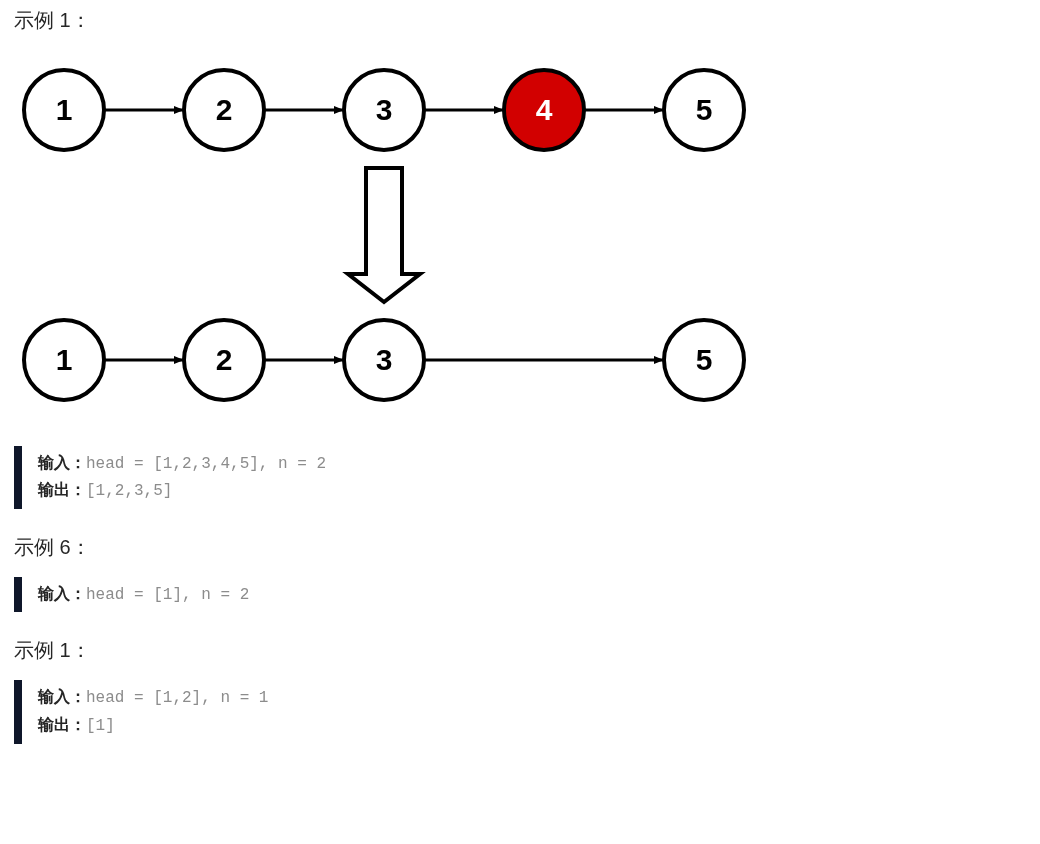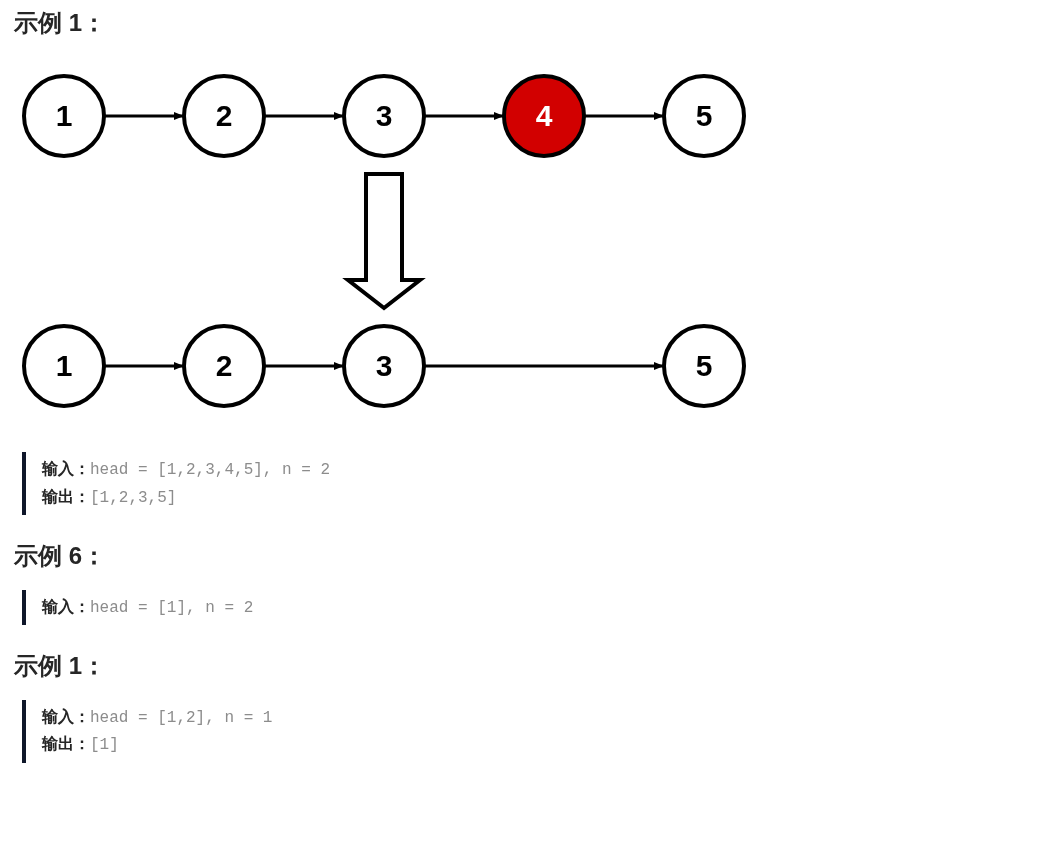--- a/index.html
+++ b/index.html
@@ -1,19 +1,19 @@
 <!DOCTYPE html>
 <html><head>
 <meta charset="utf-8">
 <style>
   html,body{margin:0;padding:0;background:#fff;font-family:-apple-system,"Helvetica Neue",Arial,"PingFang SC","Microsoft YaHei",sans-serif;color:#262626;font-size:16px;line-height:1.6}
   .page{width:1040px;min-height:844px;box-sizing:border-box;padding:4px 14px 40px}
-  .heading{font-weight:700;font-size:24px;margin:0 0 14px}
+  .heading{font-weight:400;font-size:20px;margin:0 0 14px}
   .diagram{margin:6px 0 18px}
-  .code-block{border-left:4px solid #0f172a;padding:4px 0 4px 16px;margin:10px 8px 22px}
+  .code-block{border-left:8px solid #0f172a;padding:4px 0 4px 16px;margin:10px 0 22px}
   .code-line{font-family:Menlo,Consolas,"Courier New",monospace;font-size:16px;color:#262626;white-space:pre}
   .code-line .label{font-weight:700;color:#262626;font-family:-apple-system,"Helvetica Neue",Arial,"PingFang SC","Microsoft YaHei",sans-serif}
   .code-line .value{color:#8c8c8c}
 </style>
 </head>
 <body>
 <div class="page">
 
 <p class="heading">示例 1：</p>
 

